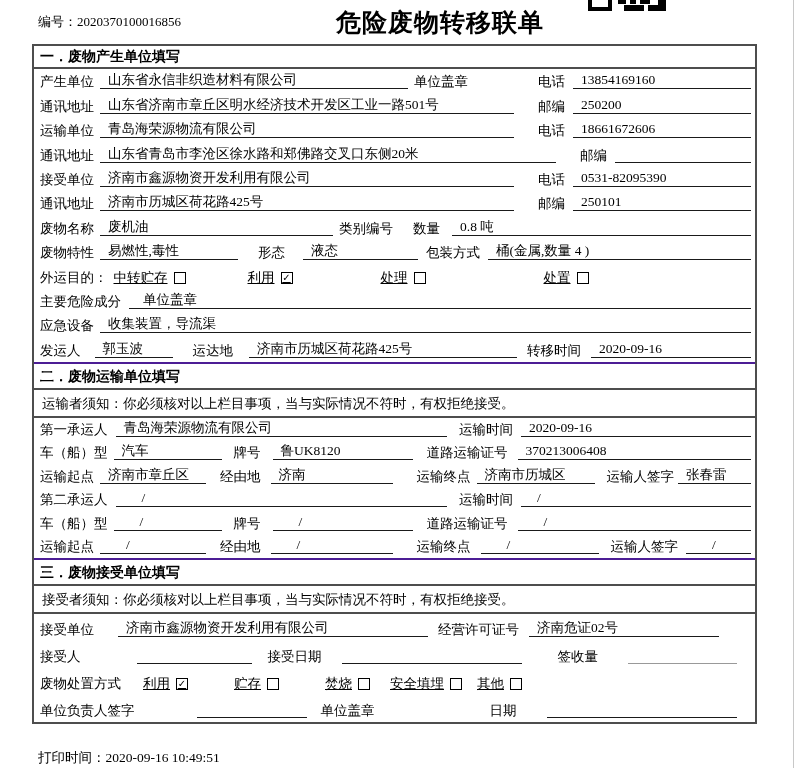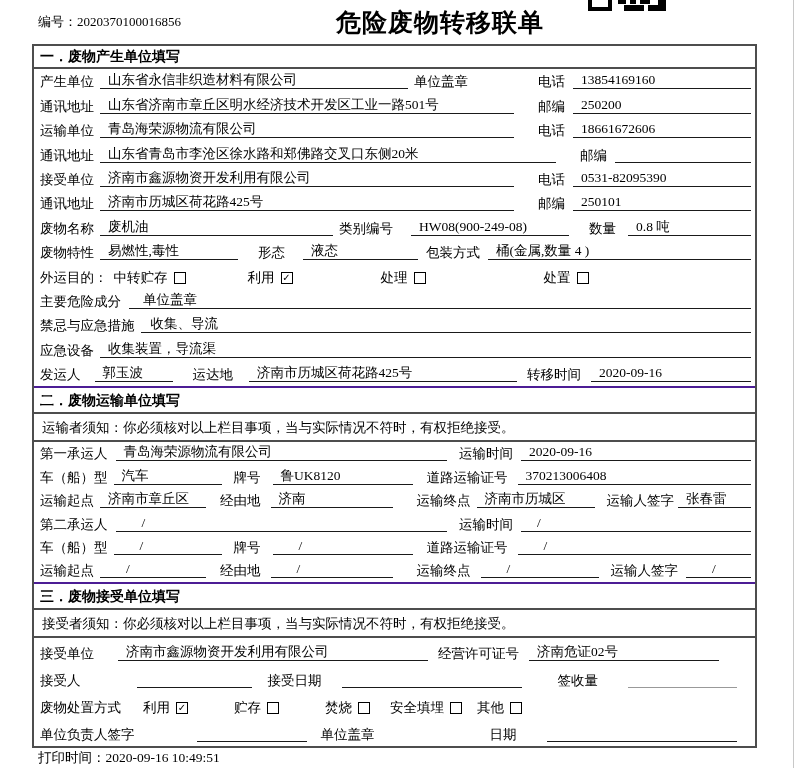--- a/index.html
+++ b/index.html
@@ -41,21 +41,21 @@
     box-sizing:border-box;padding:0 2px 1px 8px;min-height:15px;
   }
   .flex{flex:1;}
   .sp{flex:1;}
   .cb{
     width:12px;height:12px;border:1px solid #000;box-sizing:border-box;
     display:inline-flex;align-items:center;justify-content:center;
     font-size:10px;line-height:1;margin-left:6px;margin-bottom:1px;
     font-family:"DejaVu Sans",sans-serif;
   }
-  .opt{display:flex;align-items:flex-end;}
+  .opt{display:flex;align-items:flex-end;text-decoration:underline;}
   .gray-line{border-bottom-color:#999;}
   .slash{padding-left:26px;}
   .slash2{padding-left:16px;}
   .print-time{position:absolute;left:38px;top:749px;font-size:13.5px;white-space:nowrap;}
 </style>
 </head>
 <body>
 
 <div class="doc-no">
   <span>编号：</span><span>2020370100016856</span>
@@ -121,21 +121,20 @@
         <span class="lab">通讯地址</span>
         <span class="val flex" style="margin-left:6px;margin-right:24px">济南市历城区荷花路425号</span>
         <span class="lab">邮编</span>
         <span class="val" style="width:178px;margin-left:8px">250101</span>
       </div>
 
       <div class="row">
         <span class="lab">废物名称</span>
         <span class="val" style="width:233px;margin-left:6px">废机油</span>
         <span class="lab" style="margin-left:6px">类别编号</span>
-        <span class="val" style="width:158px;margin-left:18px">HW08(900-249-08)</span>
         <span class="lab" style="margin-left:20px">数量</span>
         <span class="val flex" style="margin-left:12px">0.8 吨</span>
       </div>
 
       <div class="row">
         <span class="lab">废物特性</span>
         <span class="val" style="width:138px;margin-left:6px">易燃性,毒性</span>
         <span class="lab" style="margin-left:20px">形态</span>
         <span class="val" style="width:115px;margin-left:18px">液态</span>
         <span class="lab" style="margin-left:8px">包装方式</span>
@@ -160,24 +159,20 @@
           <span class="lab">处置</span>
           <span class="cb"></span>
         </span>
       </div>
 
       <div class="row">
         <span class="lab">主要危险成分</span>
         <span class="val flex" style="margin-left:8px;padding-left:14px">单位盖章</span>
       </div>
 
-      <div class="row">
-        <span class="lab">禁忌与应急措施</span>
-        <span class="val flex" style="margin-left:6px;padding-left:10px">收集、导流</span>
-      </div>
 
       <div class="row">
         <span class="lab">应急设备</span>
         <span class="val flex" style="margin-left:6px">收集装置，导流渠</span>
       </div>
 
       <div class="row">
         <span class="lab">发运人</span>
         <span class="val" style="width:78px;margin-left:14px">郭玉波</span>
         <span class="lab" style="margin-left:20px">运达地</span>

